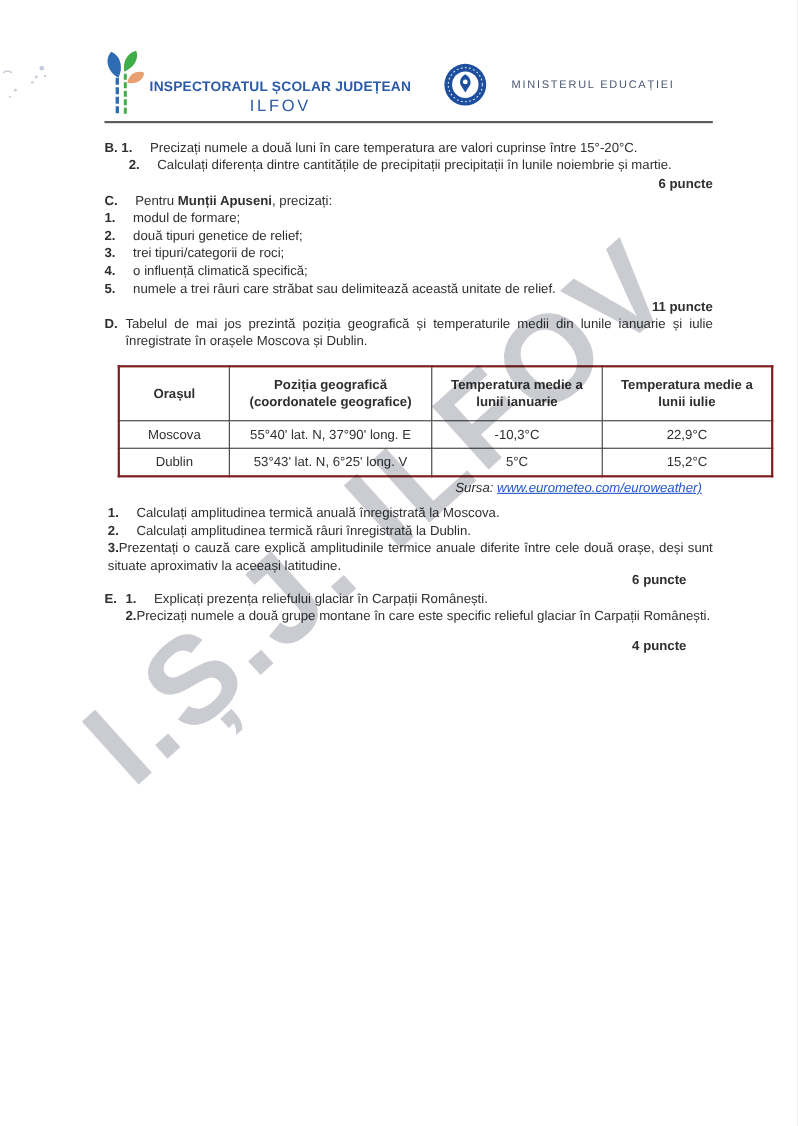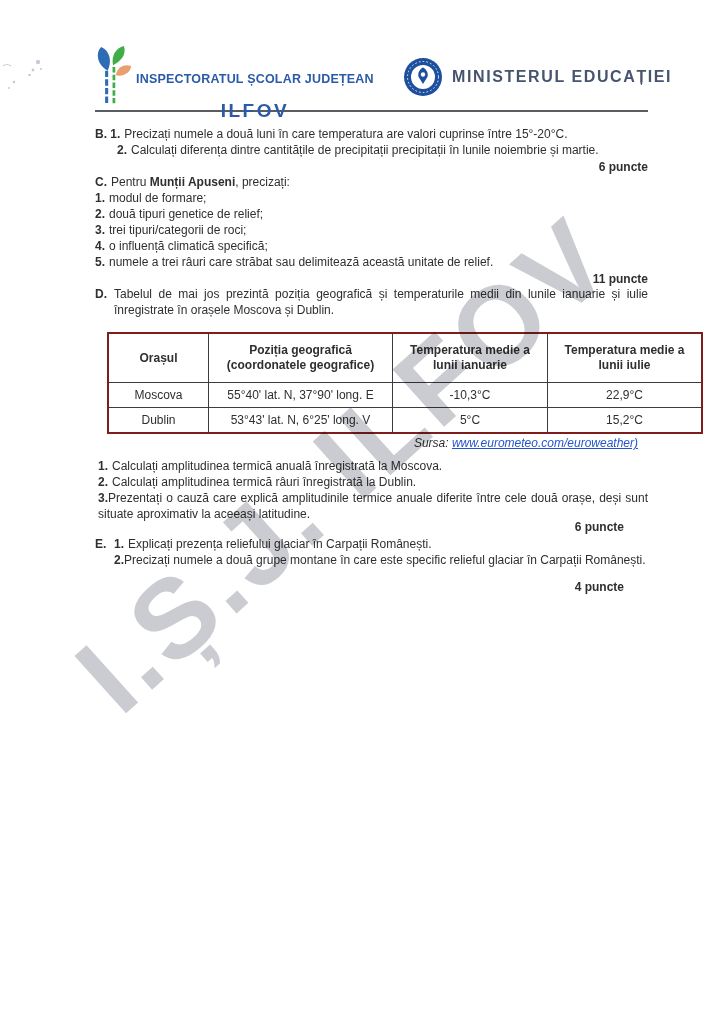--- a/index.html
+++ b/index.html
@@ -5,29 +5,29 @@
   html,body{margin:0;padding:0;background:#e8e8e8;}
   .page{
     position:relative;width:725px;height:1024px;margin:0 auto;background:#ffffff;
     font-family:"Liberation Sans","DejaVu Sans",sans-serif;color:#2f2f2f;overflow:hidden;
   }
   
   .header{position:relative;height:110px;}
   .org{position:absolute;left:93px;top:45px;display:flex;}
   .org-text{margin-left:3px;margin-top:27px;color:#2a5aa8;text-align:center;}
   .org-line1{font-weight:bold;font-size:12.5px;letter-spacing:.2px;}
-  .org-line2{font-weight:bold;font-size:19px;letter-spacing:2.5px;margin-top:14px;}
+  .org-line2{font-weight:normal;font-size:15px;letter-spacing:2.5px;margin-top:2px;}
   .ministry{position:absolute;left:403px;top:57px;display:flex;align-items:center;}
-  .ministry-name{margin-left:9px;color:#46546e;font-weight:bold;font-size:16px;letter-spacing:1.6px;}
+  .ministry-name{margin-left:22px;color:#46546e;font-weight:normal;font-size:10px;letter-spacing:1.6px;}
   .rule{border:none;border-top:2px solid #595d62;margin:0 77px 0 95px;}
   .smudge{position:absolute;left:0;top:44px;}
   
   .content{padding:14px 77px 0 95px;font-size:12px;line-height:16px;position:relative;z-index:1;}
   .line{margin:0;}
-  .line .n{margin-right:4px;}
+  .line .n{margin-right:16px;}
   .indent{padding-left:22px;}
   .points{margin:0;font-weight:bold;text-align:right;line-height:14px;padding-top:2px;}
   .points.inner{margin-right:24px;}
   .points.neg{margin-top:-4px;}
   .points.last{margin-top:10px;}
   .hang{display:flex;margin:0;}
   .hang .lab{width:19px;flex:0 0 19px;font-weight:bold;}
   .hang p{margin:0;flex:1;}
   .just{text-align:justify;}
   

